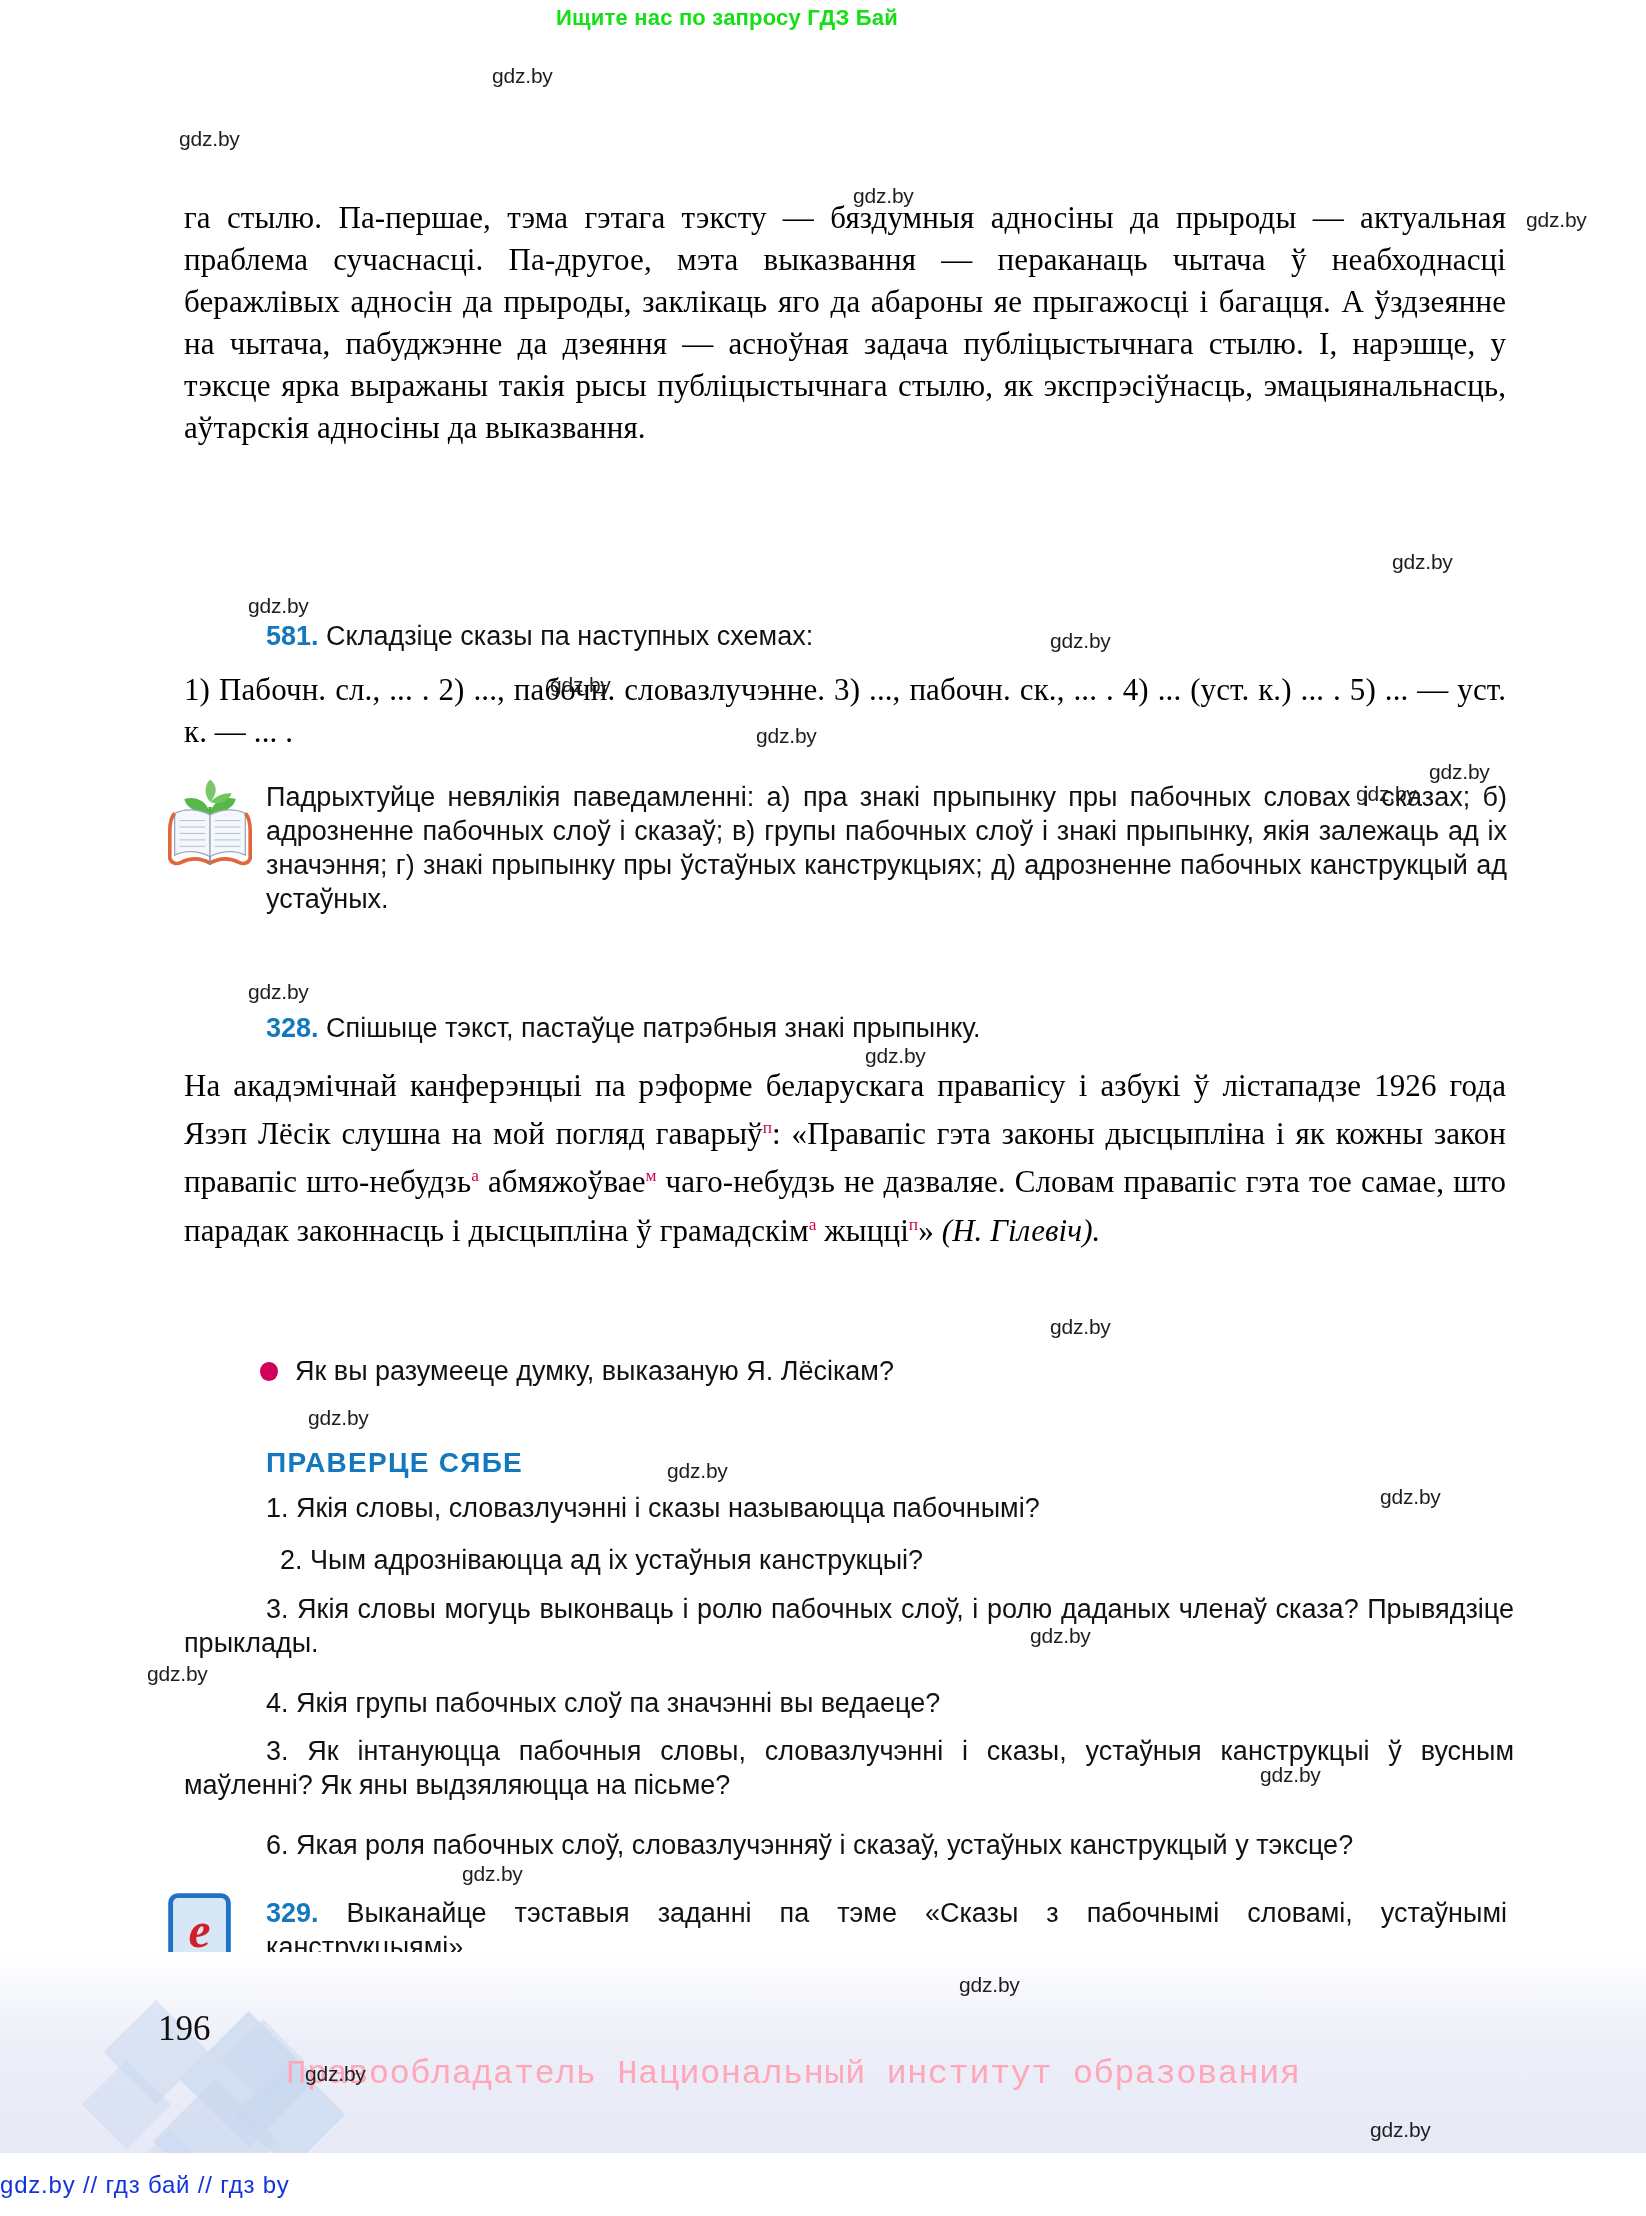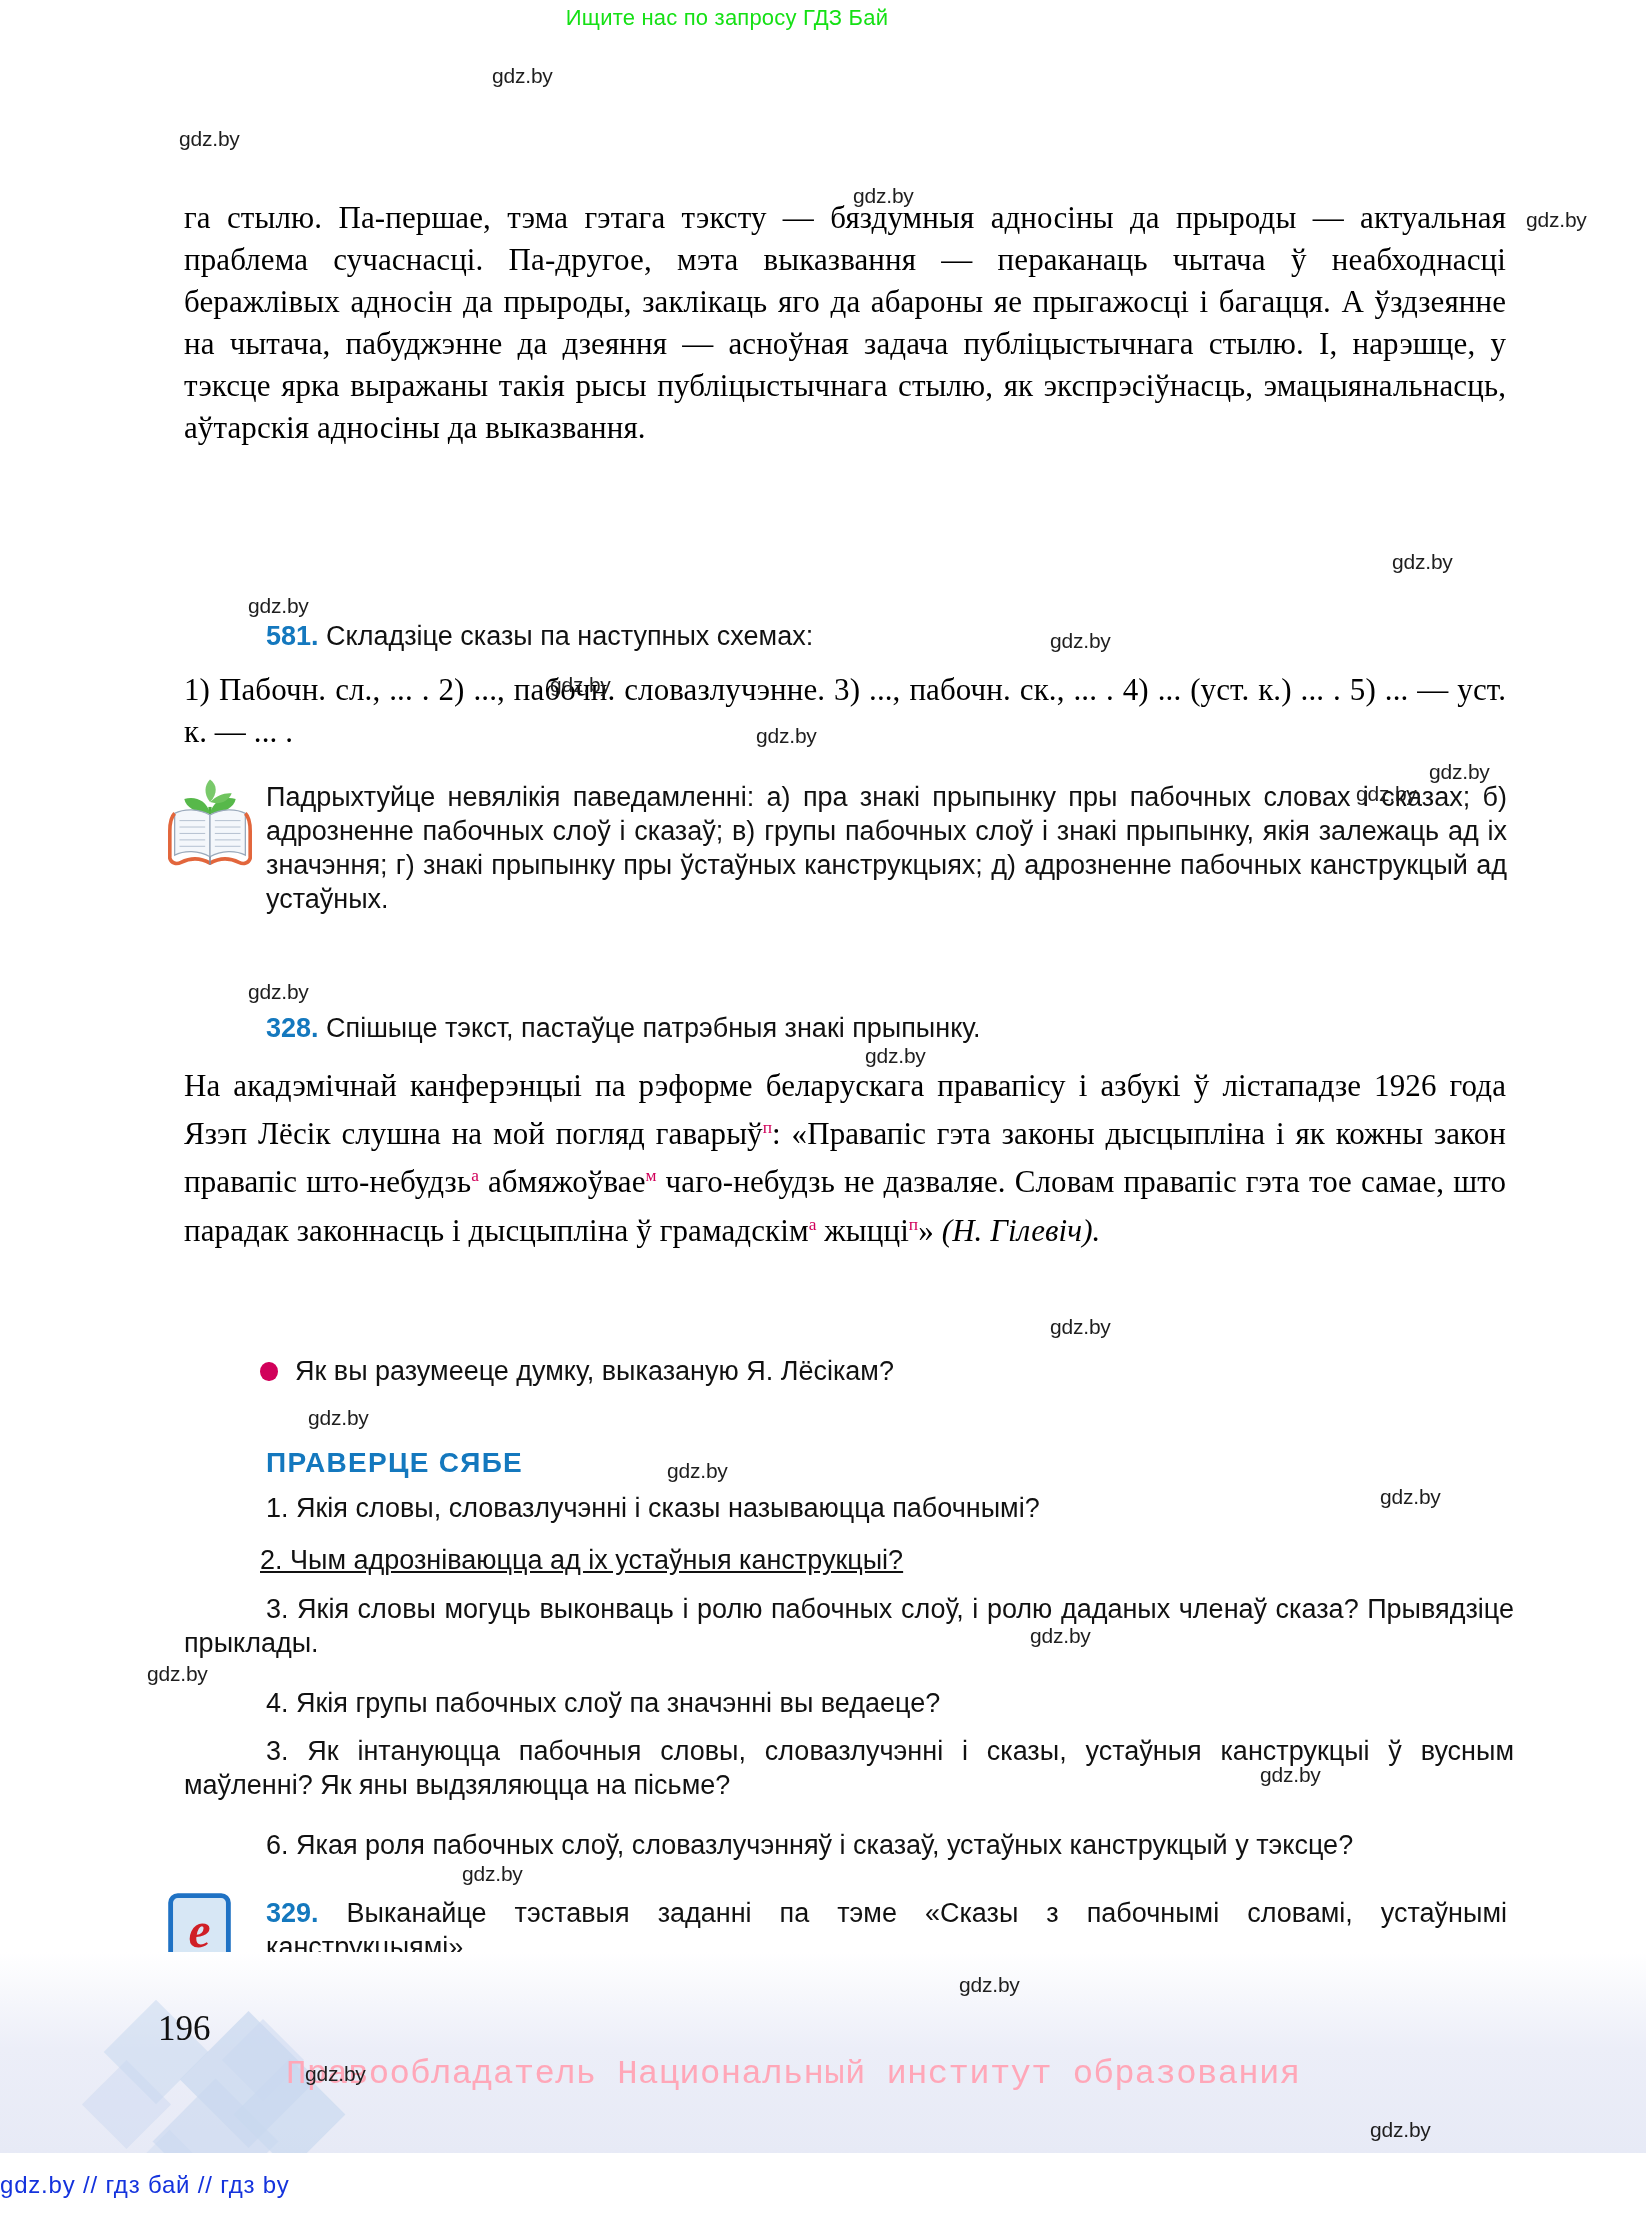--- a/index.html
+++ b/index.html
@@ -18,21 +18,21 @@
 
   
   .promo {
     position: absolute;
     top: 4.8px;
     left: 0;
     width: 1454px;
     text-align: center;
     font-family: "Liberation Sans", sans-serif;
     font-size: 22px;
-    font-weight: 400;
+    font-weight: 700;
     color: #15e015;
     letter-spacing: 0.2px;
   }
 
   
   .wm {
     position: absolute;
     font-family: "Liberation Sans", sans-serif;
     font-size: 21px;
     color: #1e1e1e;
@@ -228,21 +228,21 @@
     <span>На акадэмічнай канферэнцыі па рэформе беларускага правапісу і азбукі ў лістападзе 1926 года Язэп Лёсік слушна на мой погляд гаварыў</span><span class="sup-mark">п</span><span>: «Правапіс гэта законы дысцыпліна і як кожны закон правапіс што-небудзь</span><span class="sup-mark">а</span><span> абмяжоўвае</span><span class="sup-mark">м</span><span> чаго-небудзь не дазваляе. Словам правапіс гэта тое самае, што парадак законнасць і дысцыпліна ў грамадскім</span><span class="sup-mark">а</span><span> жыцці</span><span class="sup-mark">п</span><span>» </span><span class="italic-src">(Н. Гілевіч).</span>
   </div>
 
   <div class="bullet-dot" style="left:260px; top:1362px;"></div>
   <div class="sans-line" style="left:295px; top:1352px;">Як вы разумееце думку, выказаную Я. Лёсікам?</div>
 
   <div class="check-head" style="left:266px; top:1447px;text-align:right;">ПРАВЕРЦЕ СЯБЕ</div>
 
   <div class="sans-line" style="left:266px; top:1489px;">1. Якія словы, словазлучэнні і сказы называюцца пабочнымі?</div>
 
-  <div class="sans-line" style="left:260px; top:1541px;text-decoration:underline;">2. Чым адрозніваюцца ад іх устаўныя канструкцыі?</div>
+  <div class="sans-line" style="left:280px; top:1541px;">2. Чым адрозніваюцца ад іх устаўныя канструкцыі?</div>
 
   <div class="sans-para" style="left:184px; top:1592px; width:1330px; text-indent:82px;">3. Якія словы могуць выконваць і ролю пабочных слоў, і ролю даданых членаў сказа? Прывядзіце прыклады.</div>
 
   <div class="sans-line" style="left:266px; top:1684px;">4. Якія групы пабочных слоў па значэнні вы ведаеце?</div>
 
   <div class="sans-para" style="left:184px; top:1734px; width:1330px; text-indent:82px;">3. Як інтануюцца пабочныя словы, словазлучэнні і сказы, устаўныя канструкцыі ў вусным маўленні? Як яны выдзяляюцца на пісьме?</div>
 
   <div class="sans-para" style="left:184px; top:1828px; width:1330px; text-indent:82px;">6. Якая роля пабочных слоў, словазлучэнняў і сказаў, устаўных канструкцый у тэксце?</div>
 
   <div class="e-icon" style="left:161px; top:1892px;">

